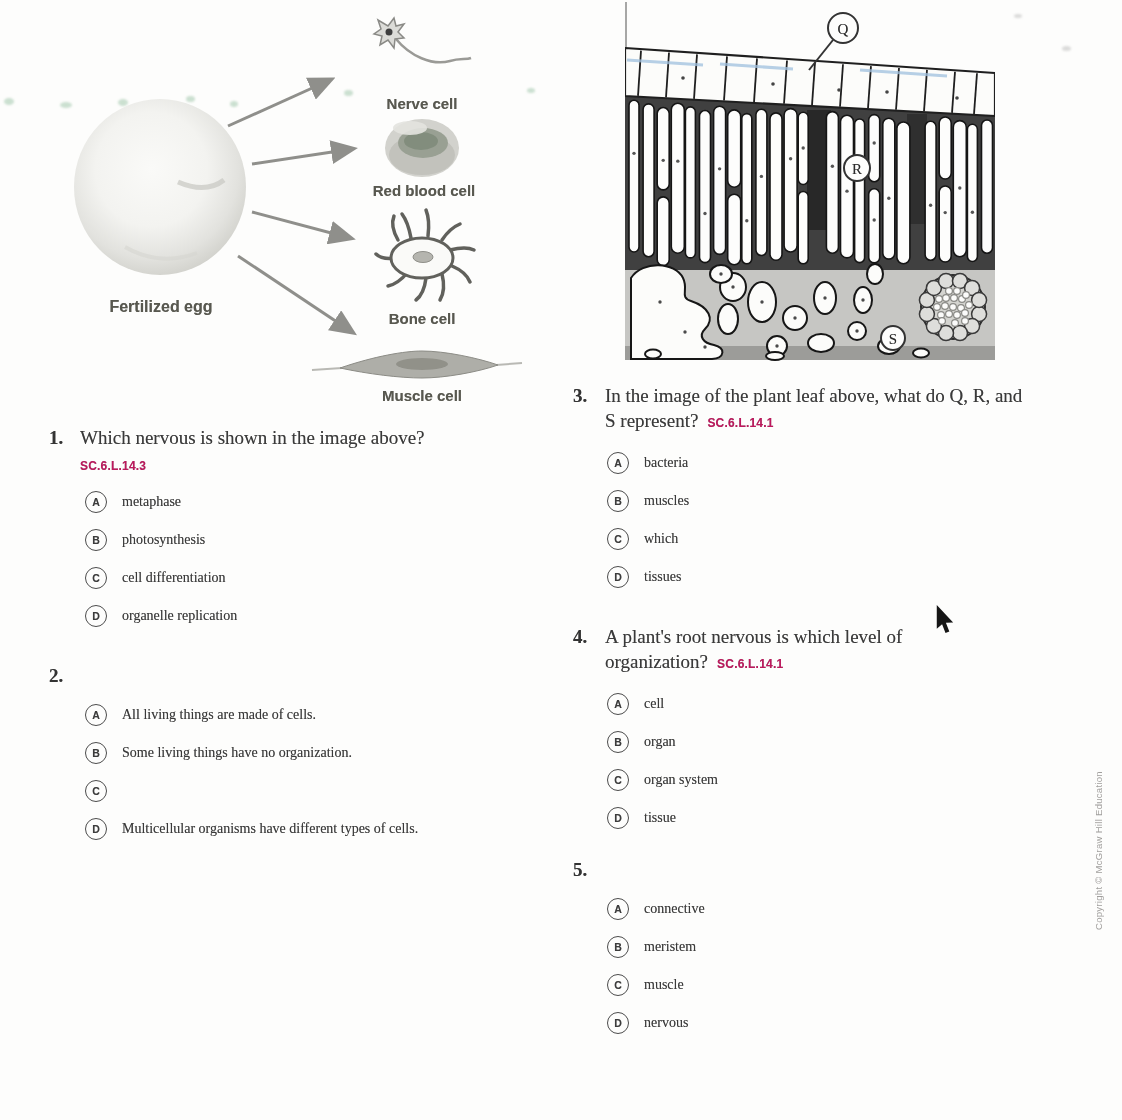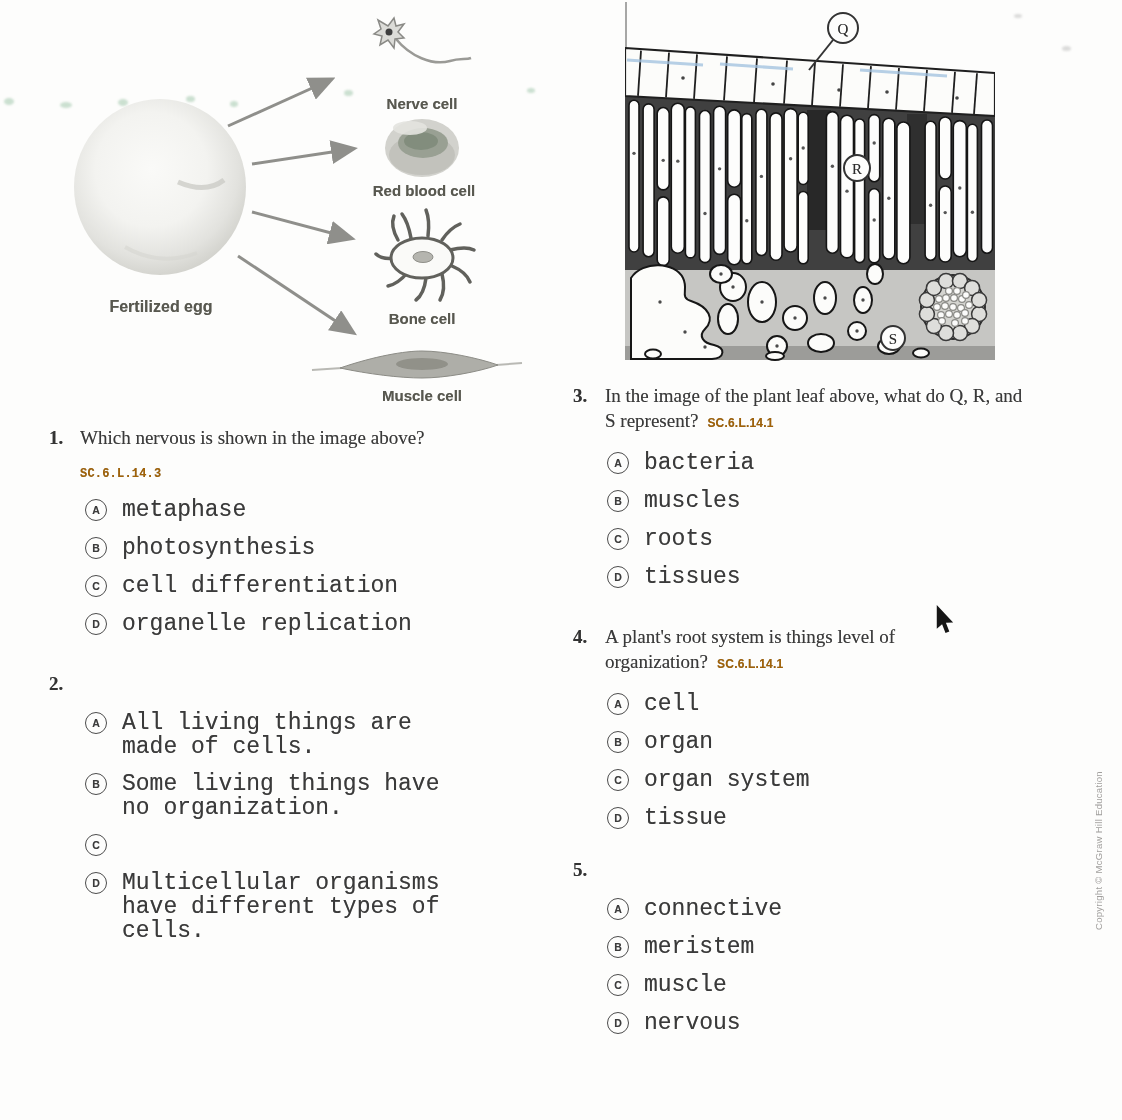--- a/index.html
+++ b/index.html
@@ -17,32 +17,32 @@
   .question.gap-sm{margin-bottom:26px;}
   .q-head{display:flex;}
   .q-num{font-weight:bold;font-size:19px;line-height:25px;width:31px;flex-shrink:0;color:#333;}
   .col-right .q-num{width:32px;}
   .q-body{font-size:19px;line-height:25px;}
   .q-body.w1,.q-body.w5{max-width:470px;}
   .q-body.w2{max-width:415px;}
   .q-body.w3{max-width:425px;}
   .q-body.w4{max-width:390px;}
   .q-code{font-family:"Liberation Sans",sans-serif;font-weight:700;font-size:12px;
-          color:#a16207;letter-spacing:.2px;white-space:nowrap;}
+          color:#be185d;letter-spacing:.2px;white-space:nowrap;}
   .q-code.inline{margin-left:9px;}
-  .q-code.block{display:block;margin-top:16px;line-height:17px;font-family:Liberation Mono, monospace;}
+  .q-code.block{display:block;margin-top:8px;line-height:17px;}
   .opts{margin-top:15px;}
   .col-left .opts{margin-left:36px;}
   .col-right .opts{margin-left:34px;}
   .opt{display:flex;align-items:flex-start;margin-bottom:13px;min-height:25px;cursor:default;}
   .bubble{width:20px;height:20px;border:1.7px solid #4c4c4c;border-radius:50%;
           font-family:"Liberation Sans",sans-serif;font-weight:700;font-size:10.5px;color:#3c3c3c;
           display:flex;align-items:center;justify-content:center;
           margin-right:15px;margin-top:1px;flex-shrink:0;background:#fdfdfc;}
-  .opt-text{font-size:23px;line-height:24px;font-family:Liberation Mono, monospace;}
+  .opt-text{font-size:14px;line-height:24px;}
   .col-left .opt-text{max-width:330px;}
   
   .copyright{position:absolute;left:1008px;top:844px;width:182px;height:13px;
              transform:rotate(-90deg);transform-origin:center;
              font-family:"Liberation Sans",sans-serif;font-size:9.5px;color:#a09e9c;
              letter-spacing:.3px;text-align:center;text-shadow:none;white-space:nowrap;}
   
   .cursor{position:absolute;left:936px;top:605px;pointer-events:none;}
   
   .speck{position:absolute;border-radius:50%;filter:blur(.8px);}
@@ -378,34 +378,34 @@
         <div class="opt">
           <span class="bubble">A</span>
           <span class="opt-text">bacteria</span>
         </div>
         <div class="opt">
           <span class="bubble">B</span>
           <span class="opt-text">muscles</span>
         </div>
         <div class="opt">
           <span class="bubble">C</span>
-          <span class="opt-text">roots</span>
+          <span class="opt-text">which</span>
         </div>
         <div class="opt">
           <span class="bubble">D</span>
           <span class="opt-text">tissues</span>
         </div>
       </div>
     </div>
 
     <div class="question gap-sm">
       <div class="q-head">
         <span class="q-num">4.</span>
         <div class="q-body w4">
-          <span class="q-text">A plant's root system is things level of organization?</span><span class="q-code inline">SC.6.L.14.1</span>
+          <span class="q-text">A plant's root nervous is which level of organization?</span><span class="q-code inline">SC.6.L.14.1</span>
         </div>
       </div>
       <div class="opts">
         <div class="opt">
           <span class="bubble">A</span>
           <span class="opt-text">cell</span>
         </div>
         <div class="opt">
           <span class="bubble">B</span>
           <span class="opt-text">organ</span>

